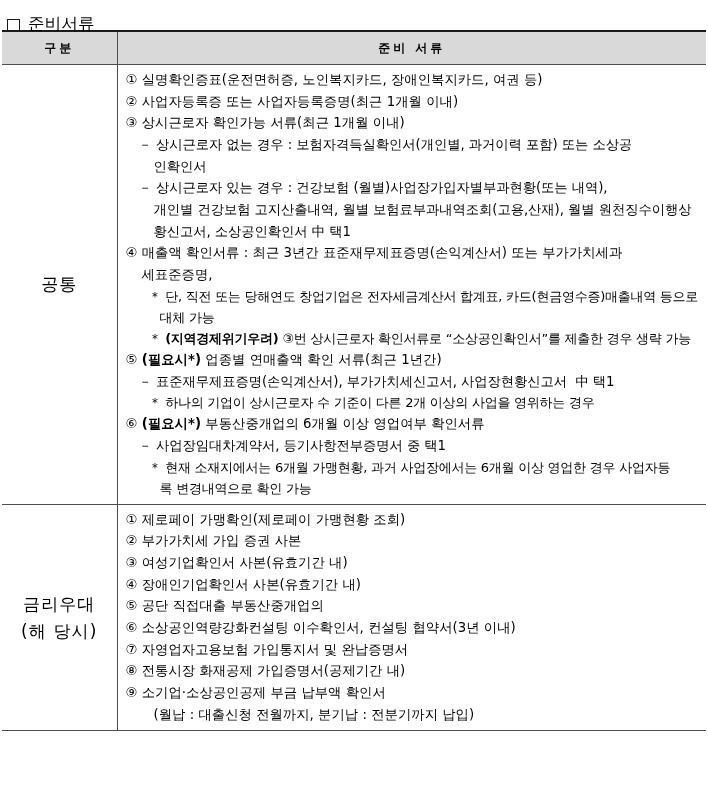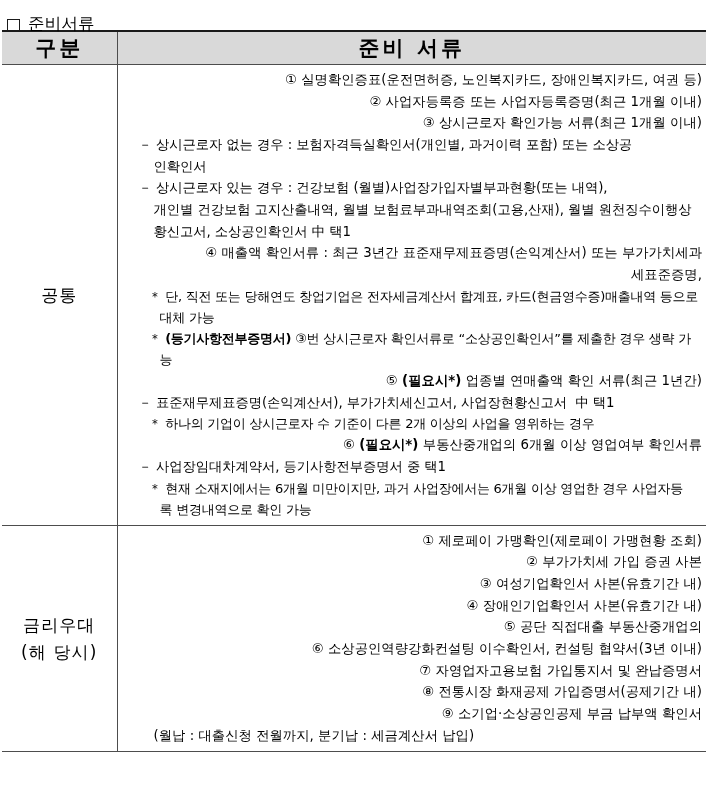--- a/index.html
+++ b/index.html
@@ -61,21 +61,21 @@
     border-right: none;
     vertical-align: middle;
     padding: 0;
   }
 
   thead th {
     background: #d9d9d9;
     border-top: 2.2px solid #1a1a1a;
     border-bottom: 1.1px solid #4d4d4d;
     height: 32px;
-    font-size: 21px;
+    font-size: 12px;
     font-weight: bold;
     letter-spacing: 3px;
     text-align: center;
   }
   thead th.th-sep {
     border-right: 1.1px solid #4d4d4d;
   }
 
   tbody tr > td.label-cell {
     border-right: 1.1px solid #4d4d4d;
@@ -103,21 +103,20 @@
     font-size: 13.3px;
     line-height: 1.63;
     letter-spacing: 0.05px;
     white-space: pre-wrap;
     text-indent: 0;
   }
   .lvl-num {
     padding-left: 0;
     text-indent: -16px;
     margin-left: 16px;
-    text-align: right;
   }
   .lvl-dash {
     padding-left: 0;
     text-indent: -15px;
     margin-left: 28px;
     letter-spacing: -0.05px;
   }
   .lvl-star {
     font-size: 13px;
     line-height: 1.62;
@@ -165,44 +164,44 @@
             <div class="line lvl-num">② 사업자등록증 또는 사업자등록증명(최근 1개월 이내)</div>
             <div class="line lvl-num">③ 상시근로자 확인가능 서류(최근 1개월 이내)</div>
             <div class="line lvl-dash">－ 상시근로자 없는 경우 : 보험자격득실확인서(개인별, 과거이력 포함) 또는 소상공
 인확인서</div>
             <div class="line lvl-dash">－ 상시근로자 있는 경우 : 건강보험 (월별)사업장가입자별부과현황(또는 내역),
 개인별 건강보험 고지산출내역, 월별 보험료부과내역조회(고용,산재), 월별 원천징수이행상
 황신고서, 소상공인확인서 中 택1</div>
             <div class="line lvl-num">④ 매출액 확인서류 : 최근 3년간 표준재무제표증명(손익계산서) 또는 부가가치세과
 세표준증명,</div>
             <div class="line lvl-star">＊ 단, 직전 또는 당해연도 창업기업은 전자세금계산서 합계표, 카드(현금영수증)매출내역 등으로 대체 가능</div>
-            <div class="line lvl-star">＊ <span class="bold">(등기사항전부증명서)</span> ③번 상시근로자 확인서류로 “소상공인확인서”를 제출한 경우 생략 가능</div>
+            <div class="line lvl-star">＊ <span class="bold">(지역경제위기우려)</span> ③번 상시근로자 확인서류로 “소상공인확인서”를 제출한 경우 생략 가능</div>
             <div class="line lvl-num">⑤ <span class="bold">(필요시*)</span> 업종별 연매출액 확인 서류(최근 1년간)</div>
             <div class="line lvl-dash">－ 표준재무제표증명(손익계산서), 부가가치세신고서, 사업장현황신고서  中 택1</div>
             <div class="line lvl-star">＊ 하나의 기업이 상시근로자 수 기준이 다른 2개 이상의 사업을 영위하는 경우</div>
             <div class="line lvl-num">⑥ <span class="bold">(필요시*)</span> 부동산중개업의 6개월 이상 영업여부 확인서류</div>
             <div class="line lvl-dash">－ 사업장임대차계약서, 등기사항전부증명서 중 택1</div>
-            <div class="line lvl-star">＊ 현재 소재지에서는 6개월 미만이지만, 과거 사업장에서는 6개월 이상 영업한 경우 사업자등
+            <div class="line lvl-star">＊ 현재 소재지에서는 6개월 가맹현황, 과거 사업장에서는 6개월 이상 영업한 경우 사업자등
 록 변경내역으로 확인 가능</div>
           </td>
         </tr>
         <tr class="sec-row">
           <td class="label-cell">
             <div>금리우대</div>
             <div>(해 당시)</div>
           </td>
           <td class="content-cell">
             <div class="line lvl-num">① 제로페이 가맹확인(제로페이 가맹현황 조회)</div>
             <div class="line lvl-num">② 부가가치세 가입 증권 사본</div>
             <div class="line lvl-num">③ 여성기업확인서 사본(유효기간 내)</div>
             <div class="line lvl-num">④ 장애인기업확인서 사본(유효기간 내)</div>
             <div class="line lvl-num">⑤ 공단 직접대출 부동산중개업의</div>
             <div class="line lvl-num">⑥ 소상공인역량강화컨설팅 이수확인서, 컨설팅 협약서(3년 이내)</div>
             <div class="line lvl-num">⑦ 자영업자고용보험 가입통지서 및 완납증명서</div>
             <div class="line lvl-num">⑧ 전통시장 화재공제 가입증명서(공제기간 내)</div>
             <div class="line lvl-num">⑨ 소기업·소상공인공제 부금 납부액 확인서</div>
-            <div class="line lvl-cont">(월납 : 대출신청 전월까지, 분기납 : 세금계산서 납입)</div>
+            <div class="line lvl-cont">(월납 : 대출신청 전월까지, 분기납 : 전분기까지 납입)</div>
           </td>
         </tr>
       </tbody>
   </table>
 
 </div>
 
 </body></html>

